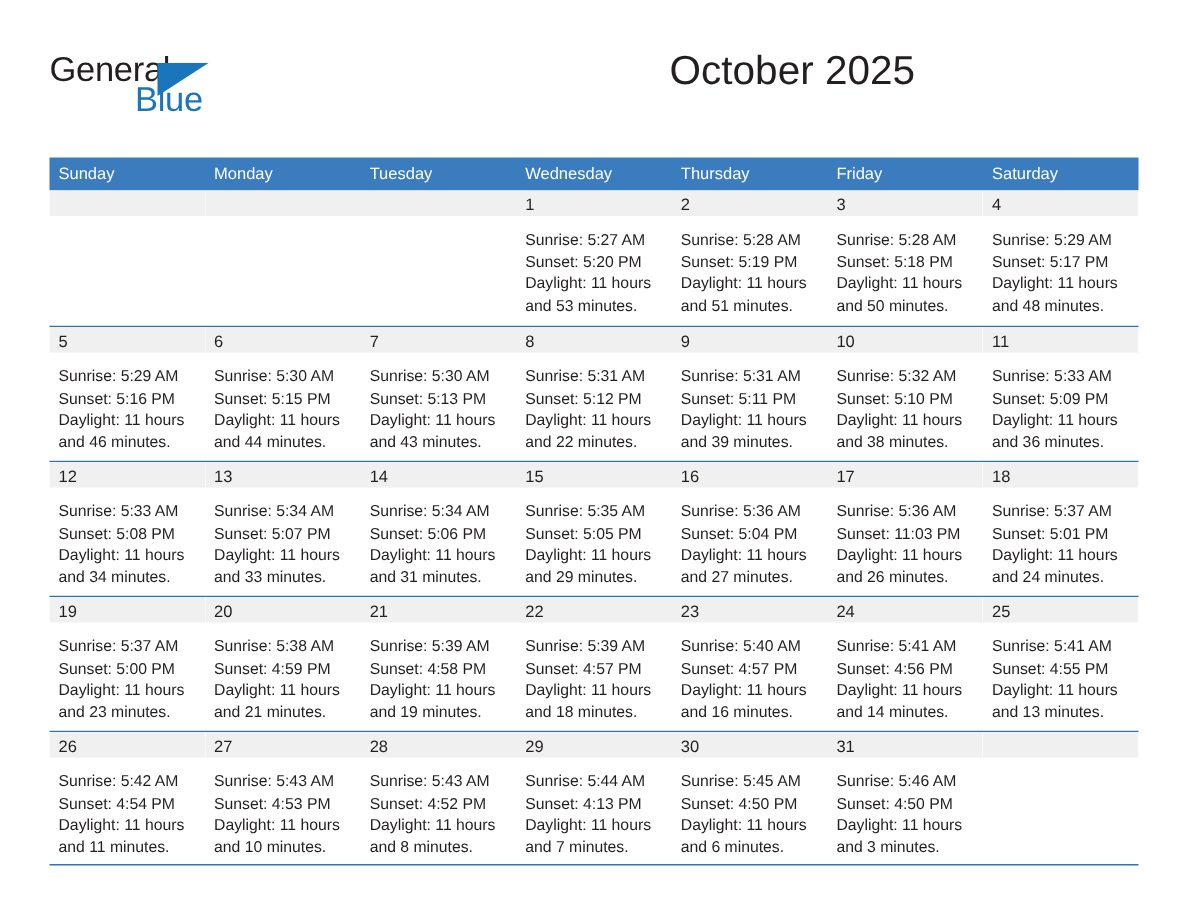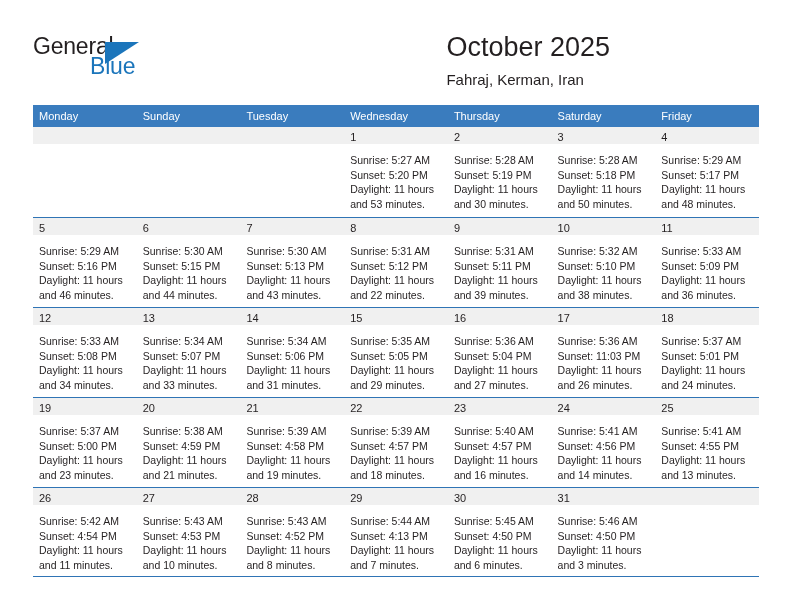--- a/index.html
+++ b/index.html
@@ -63,21 +63,21 @@
     width: 0;
     height: 0;
     border-left: 34px solid #1b75bb;
     border-bottom: 22px solid transparent;
   }
 
   .title-block {
     position: absolute;
     right: 34px;
     top: 31px;
-    text-align: left;
+    text-align: right;
   }
   .cal-title {
     font-size: 27px;
     font-weight: normal;
     color: #231f20;
     line-height: 32px;
     white-space: nowrap;
   }
   .cal-subtitle {
     margin-top: 8px;
@@ -161,34 +161,33 @@
   <div class="header">
 
     <div class="logo">
       <span class="logo-general">General</span>
       <span class="logo-triangle"></span>
       <span class="logo-blue">Blue</span>
     </div>
 
     <div class="title-block">
       <div class="cal-title">October 2025</div>
-      <div class="cal-subtitle">Fahraj, Kerman, Iran</div>
     </div>
 
   </div>
 
   <div class="calendar">
     <div class="dow-row" id="dow-row">
+        <div class="dow">Sunday</div>
         <div class="dow">Monday</div>
-        <div class="dow">Sunday</div>
         <div class="dow">Tuesday</div>
         <div class="dow">Wednesday</div>
         <div class="dow">Thursday</div>
+        <div class="dow">Friday</div>
         <div class="dow">Saturday</div>
-        <div class="dow">Friday</div>
       </div>
     <div id="weeks-container">
         <div class="week">
           <div class="day empty">
             <div class="day-num-bar"><span class="day-num"></span></div>
           </div>
           <div class="day empty">
             <div class="day-num-bar"><span class="day-num"></span></div>
           </div>
           <div class="day empty">
@@ -202,21 +201,21 @@
               <div class="day-line">Daylight: 11 hours</div>
               <div class="day-line">and 53 minutes.</div>
             </div>
           </div>
           <div class="day">
             <div class="day-num-bar"><span class="day-num">2</span></div>
             <div class="day-body">
               <div class="day-line">Sunrise: 5:28 AM</div>
               <div class="day-line">Sunset: 5:19 PM</div>
               <div class="day-line">Daylight: 11 hours</div>
-              <div class="day-line">and 30 minutes.</div>
+              <div class="day-line">and 51 minutes.</div>
             </div>
           </div>
           <div class="day">
             <div class="day-num-bar"><span class="day-num">3</span></div>
             <div class="day-body">
               <div class="day-line">Sunrise: 5:28 AM</div>
               <div class="day-line">Sunset: 5:18 PM</div>
               <div class="day-line">Daylight: 11 hours</div>
               <div class="day-line">and 50 minutes.</div>
             </div>

